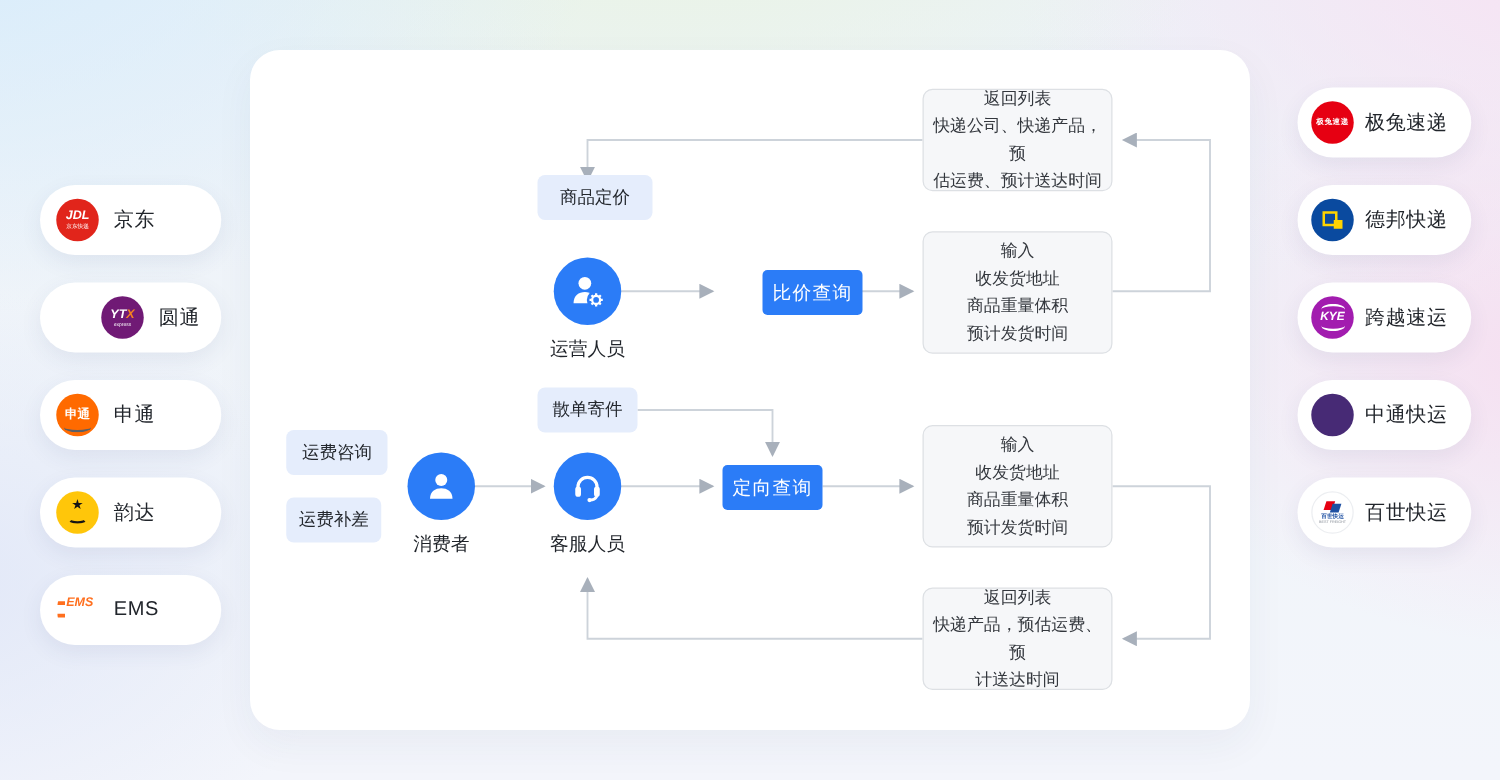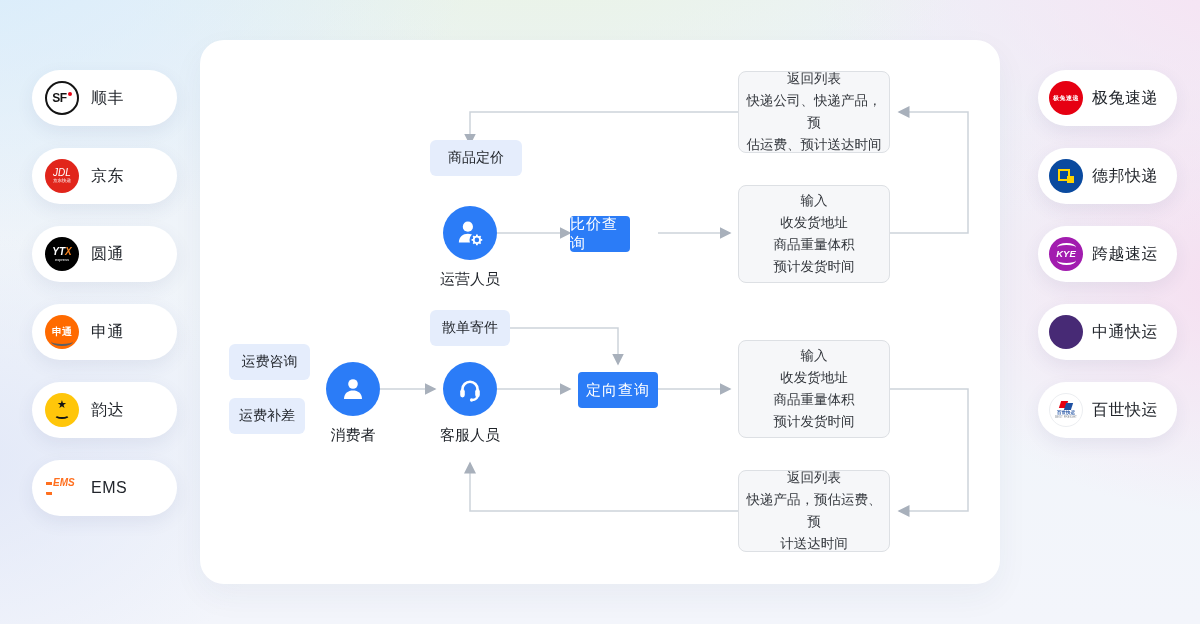--- a/index.html
+++ b/index.html
@@ -22,23 +22,23 @@
   .pill.right{left:1038px;width:128px;padding-left:11px;gap:9px;}
   .pill-label{font-size:16px;color:#21252b;font-weight:500;letter-spacing:.5px;white-space:nowrap;}
   .logo{width:34px;height:34px;border-radius:50%;flex:0 0 34px;position:relative;
     display:flex;flex-direction:column;align-items:center;justify-content:center;overflow:hidden;}
   .logo i{font-style:normal;line-height:1;}
   .logo-sf{background:#fff;border:2.5px solid #141414;box-sizing:border-box;}
   .logo-sf i{font-size:12px;font-weight:800;color:#141414;letter-spacing:-.5px;}
   .logo-sf i::after{content:"";display:inline-block;width:4px;height:4px;border-radius:50%;
     background:#e60012;vertical-align:top;margin:0 0 6px 1px;}
   .logo-jdl{background:#e1251b;}
-  .logo-jdl .l1{font-size:10px;font-weight:400;font-style:italic;color:#fff;}
+  .logo-jdl .l1{font-size:10px;font-weight:700;font-style:italic;color:#fff;}
   .logo-jdl .l2{font-size:4.5px;color:#fff;margin-top:1px;}
-  .logo-yto{background:#000000;}
+  .logo-yto{background:#701a75;margin-left:36px;}
   .logo-yto .l1{font-size:10px;font-weight:800;font-style:italic;color:#fff;}
   .logo-yto .l1 b{color:#f5821f;}
   .logo-yto .l2{font-size:4px;color:#fff;margin-top:1px;}
   .logo-sto{background:#ff6a00;}
   .logo-sto .l1{font-size:10px;font-weight:700;color:#fff;}
   .logo-sto::after{content:"";position:absolute;bottom:3px;width:22px;height:7px;
     border-bottom:2.5px solid #5a5f66;border-radius:50%;}
   .logo-yunda{background:#ffc60a;}
   .logo-yunda .l1{font-size:11px;color:#141414;margin-top:-2px;}
   .logo-yunda::after{content:"";width:16px;height:8px;margin-top:1px;
@@ -101,26 +101,20 @@
       <path d="M738 112 L470 112 L470 144" marker-end="url(#arr)"></path>
       <path d="M380 389 L435 389" marker-end="url(#arr)"></path>
       <path d="M497 389 L570 389" marker-end="url(#arr)"></path>
       <path d="M510 328 L618 328 L618 364" marker-end="url(#arr)"></path>
       <path d="M658 389 L730 389" marker-end="url(#arr)"></path>
       <path d="M890 389 L968 389 L968 511 L899 511" marker-end="url(#arr)"></path>
       <path d="M738 511 L470 511 L470 463" marker-end="url(#arr)"></path>
     </g>
   </svg>
 
-  <div class="pill left" style="top:70px">
-    <span class="logo logo-sf">
-        <i class="l1">SF</i>
-      </span>
-    <span class="pill-label">顺丰</span>
-  </div>
   <div class="pill left" style="top:148px">
     <span class="logo logo-jdl">
       <i class="l1">JDL</i>
       <i class="l2">京东快递</i>
     </span>
     <span class="pill-label">京东</span>
   </div>
   <div class="pill left" style="top:226px">
     <span class="logo logo-yto">
       <i class="l1"><span>YT</span><b>X</b></i>
@@ -221,21 +215,21 @@
     <svg width="30" height="30" viewBox="0 0 30 30">
       <path d="M7.4 17 v-1.6 a7.6 7.6 0 0 1 15.2 0 V17" stroke="#fff" stroke-width="2.6" fill="none" stroke-linecap="round"></path>
       <rect x="5.2" y="15.2" width="4.6" height="8.2" rx="2.3" fill="#fff"></rect>
       <rect x="20.2" y="15.2" width="4.6" height="8.2" rx="2.3" fill="#fff"></rect>
       <path d="M22.3 23.4 q-1.6 2.6 -5.3 2.6" stroke="#fff" stroke-width="2.2" fill="none" stroke-linecap="round"></path>
       <circle cx="16.6" cy="26" r="1.7" fill="#fff"></circle>
     </svg>
   </div>
   <div class="actor-label" style="left:425px;top:426px">客服人员</div>
 
-  <div class="btn" style="left:570px;top:216px;width:60px;height:36px">比价查询</div>
+  <div class="btn" style="left:610px;top:216px;width:80px;height:36px">比价查询</div>
   <div class="btn" style="left:578px;top:372px;width:80px;height:36px">定向查询</div>
 
   <div class="gbox" style="left:738px;top:71px;height:82px">
     <div>返回列表</div>
     <div>快递公司、快递产品，预</div>
     <div>估运费、预计送达时间</div>
   </div>
   <div class="gbox" style="left:738px;top:185px;height:98px">
     <div>输入</div>
     <div>收发货地址</div>

